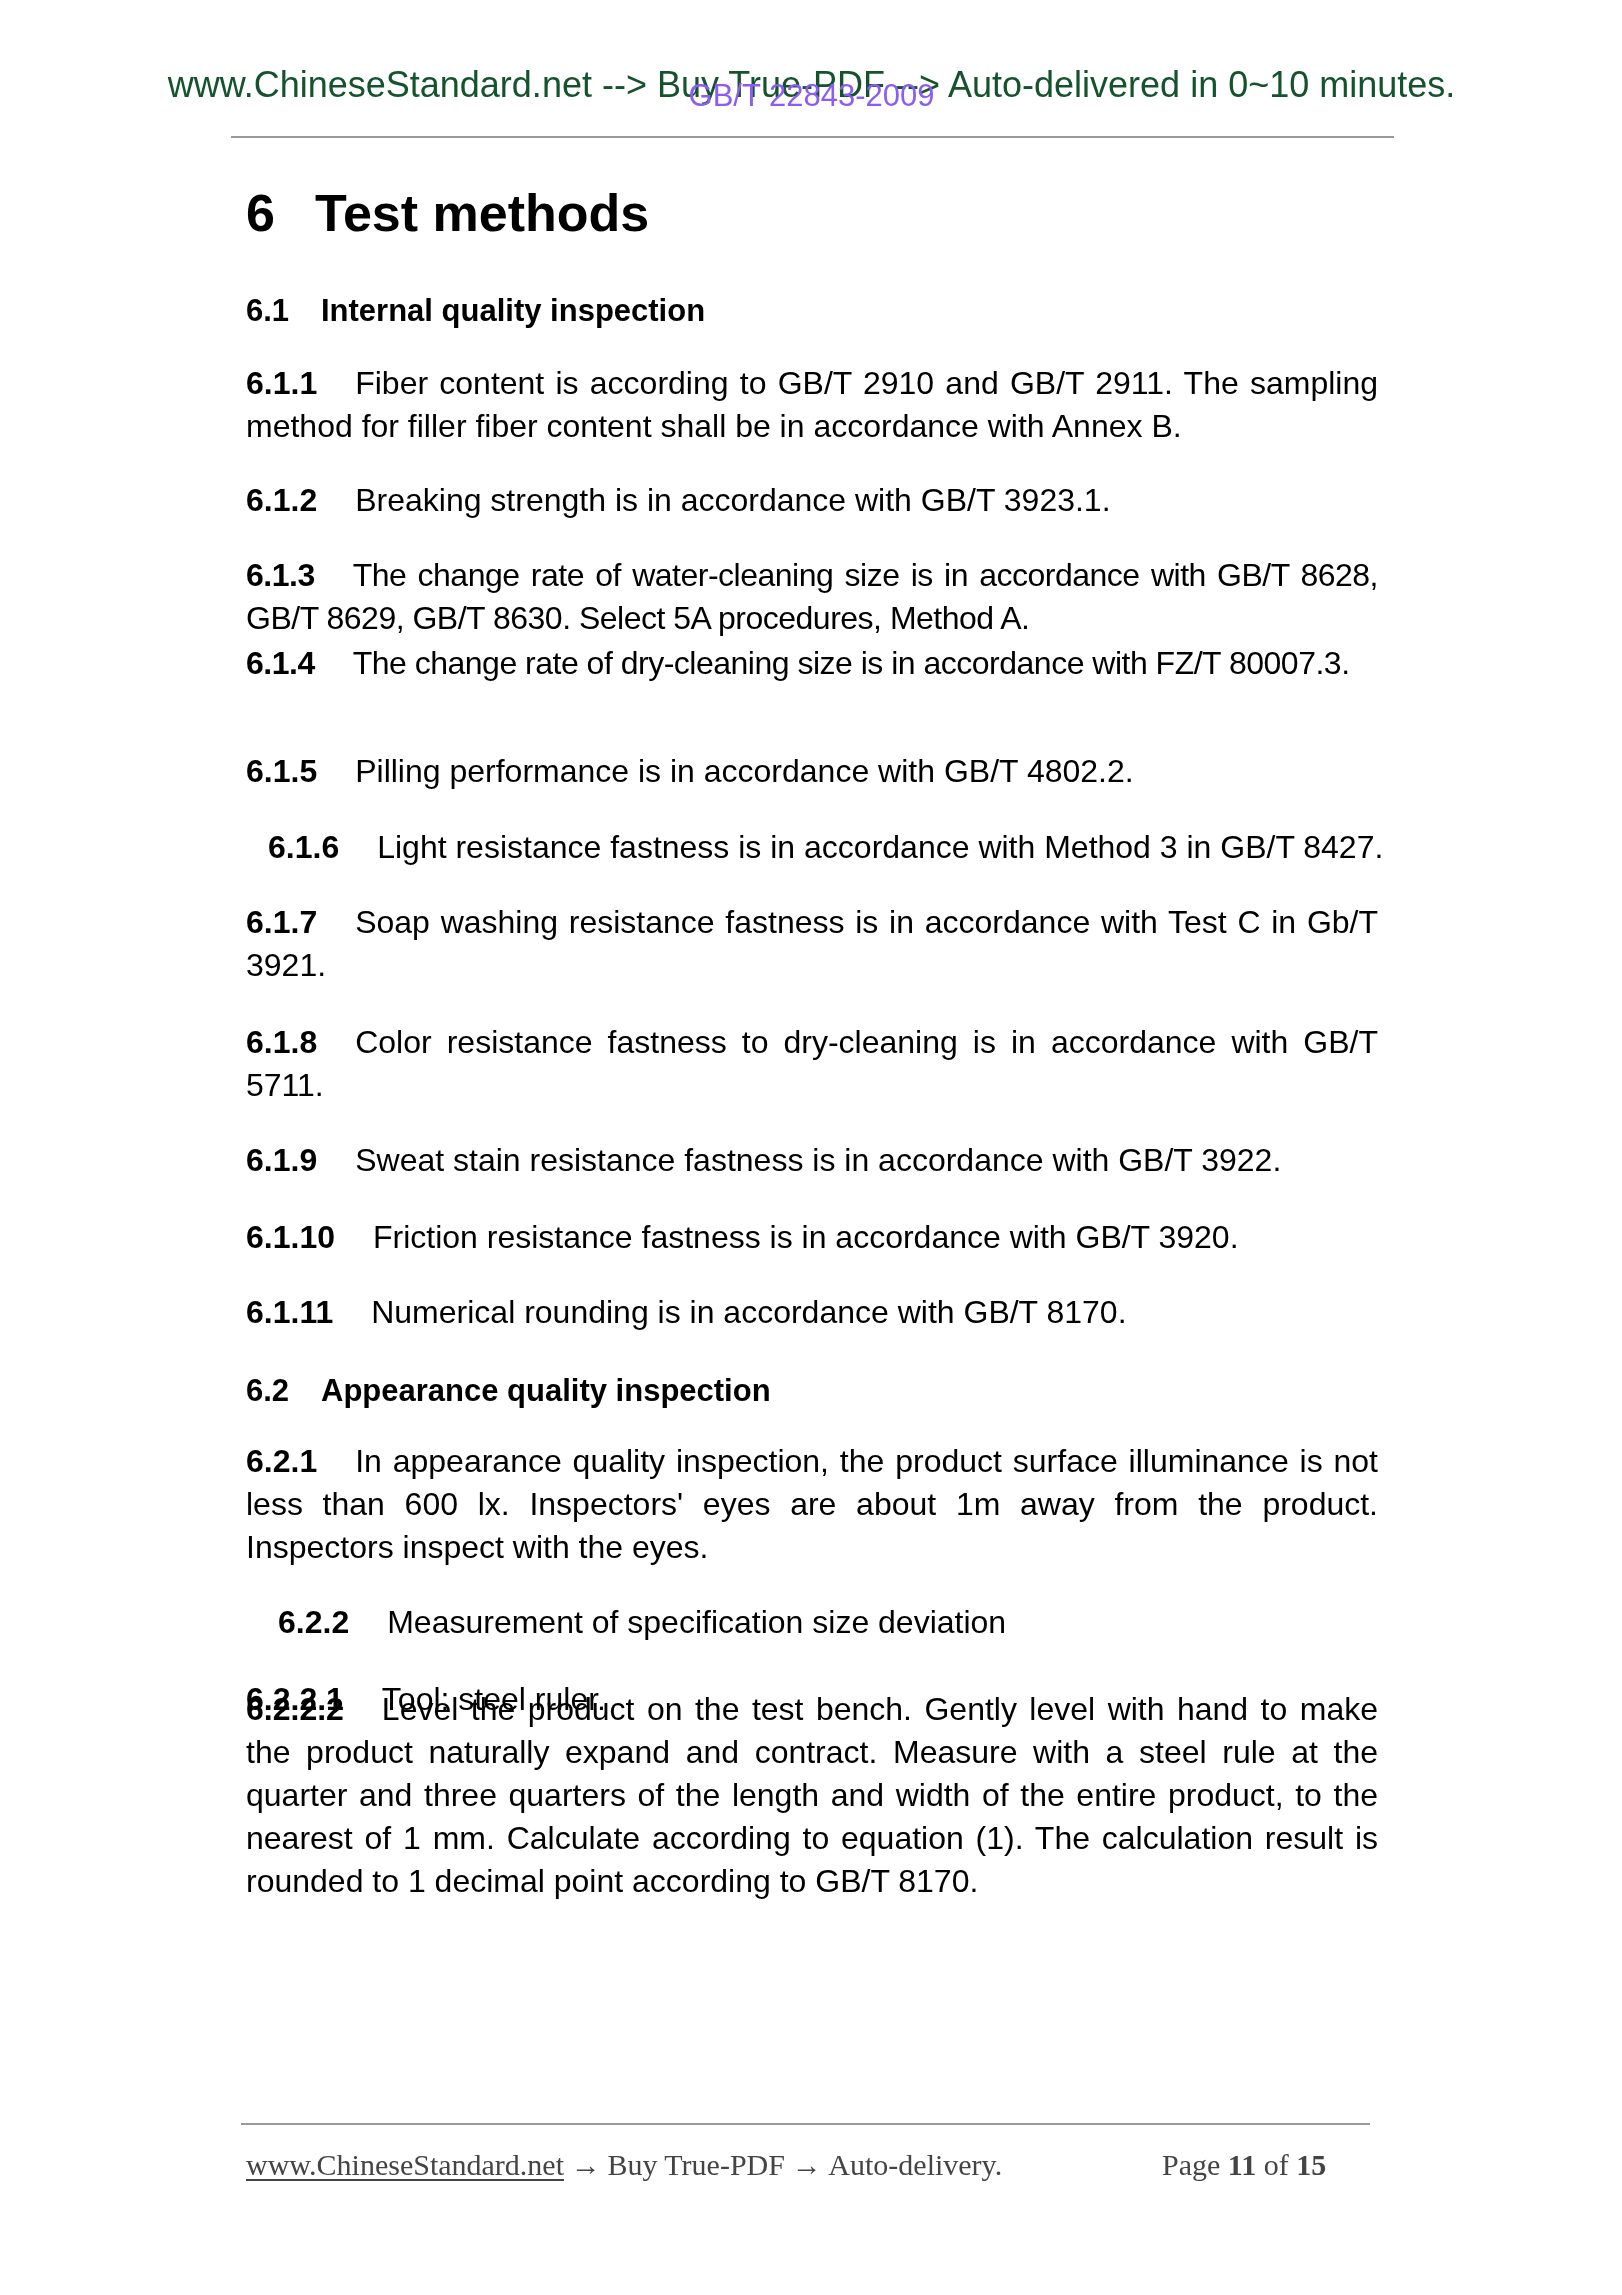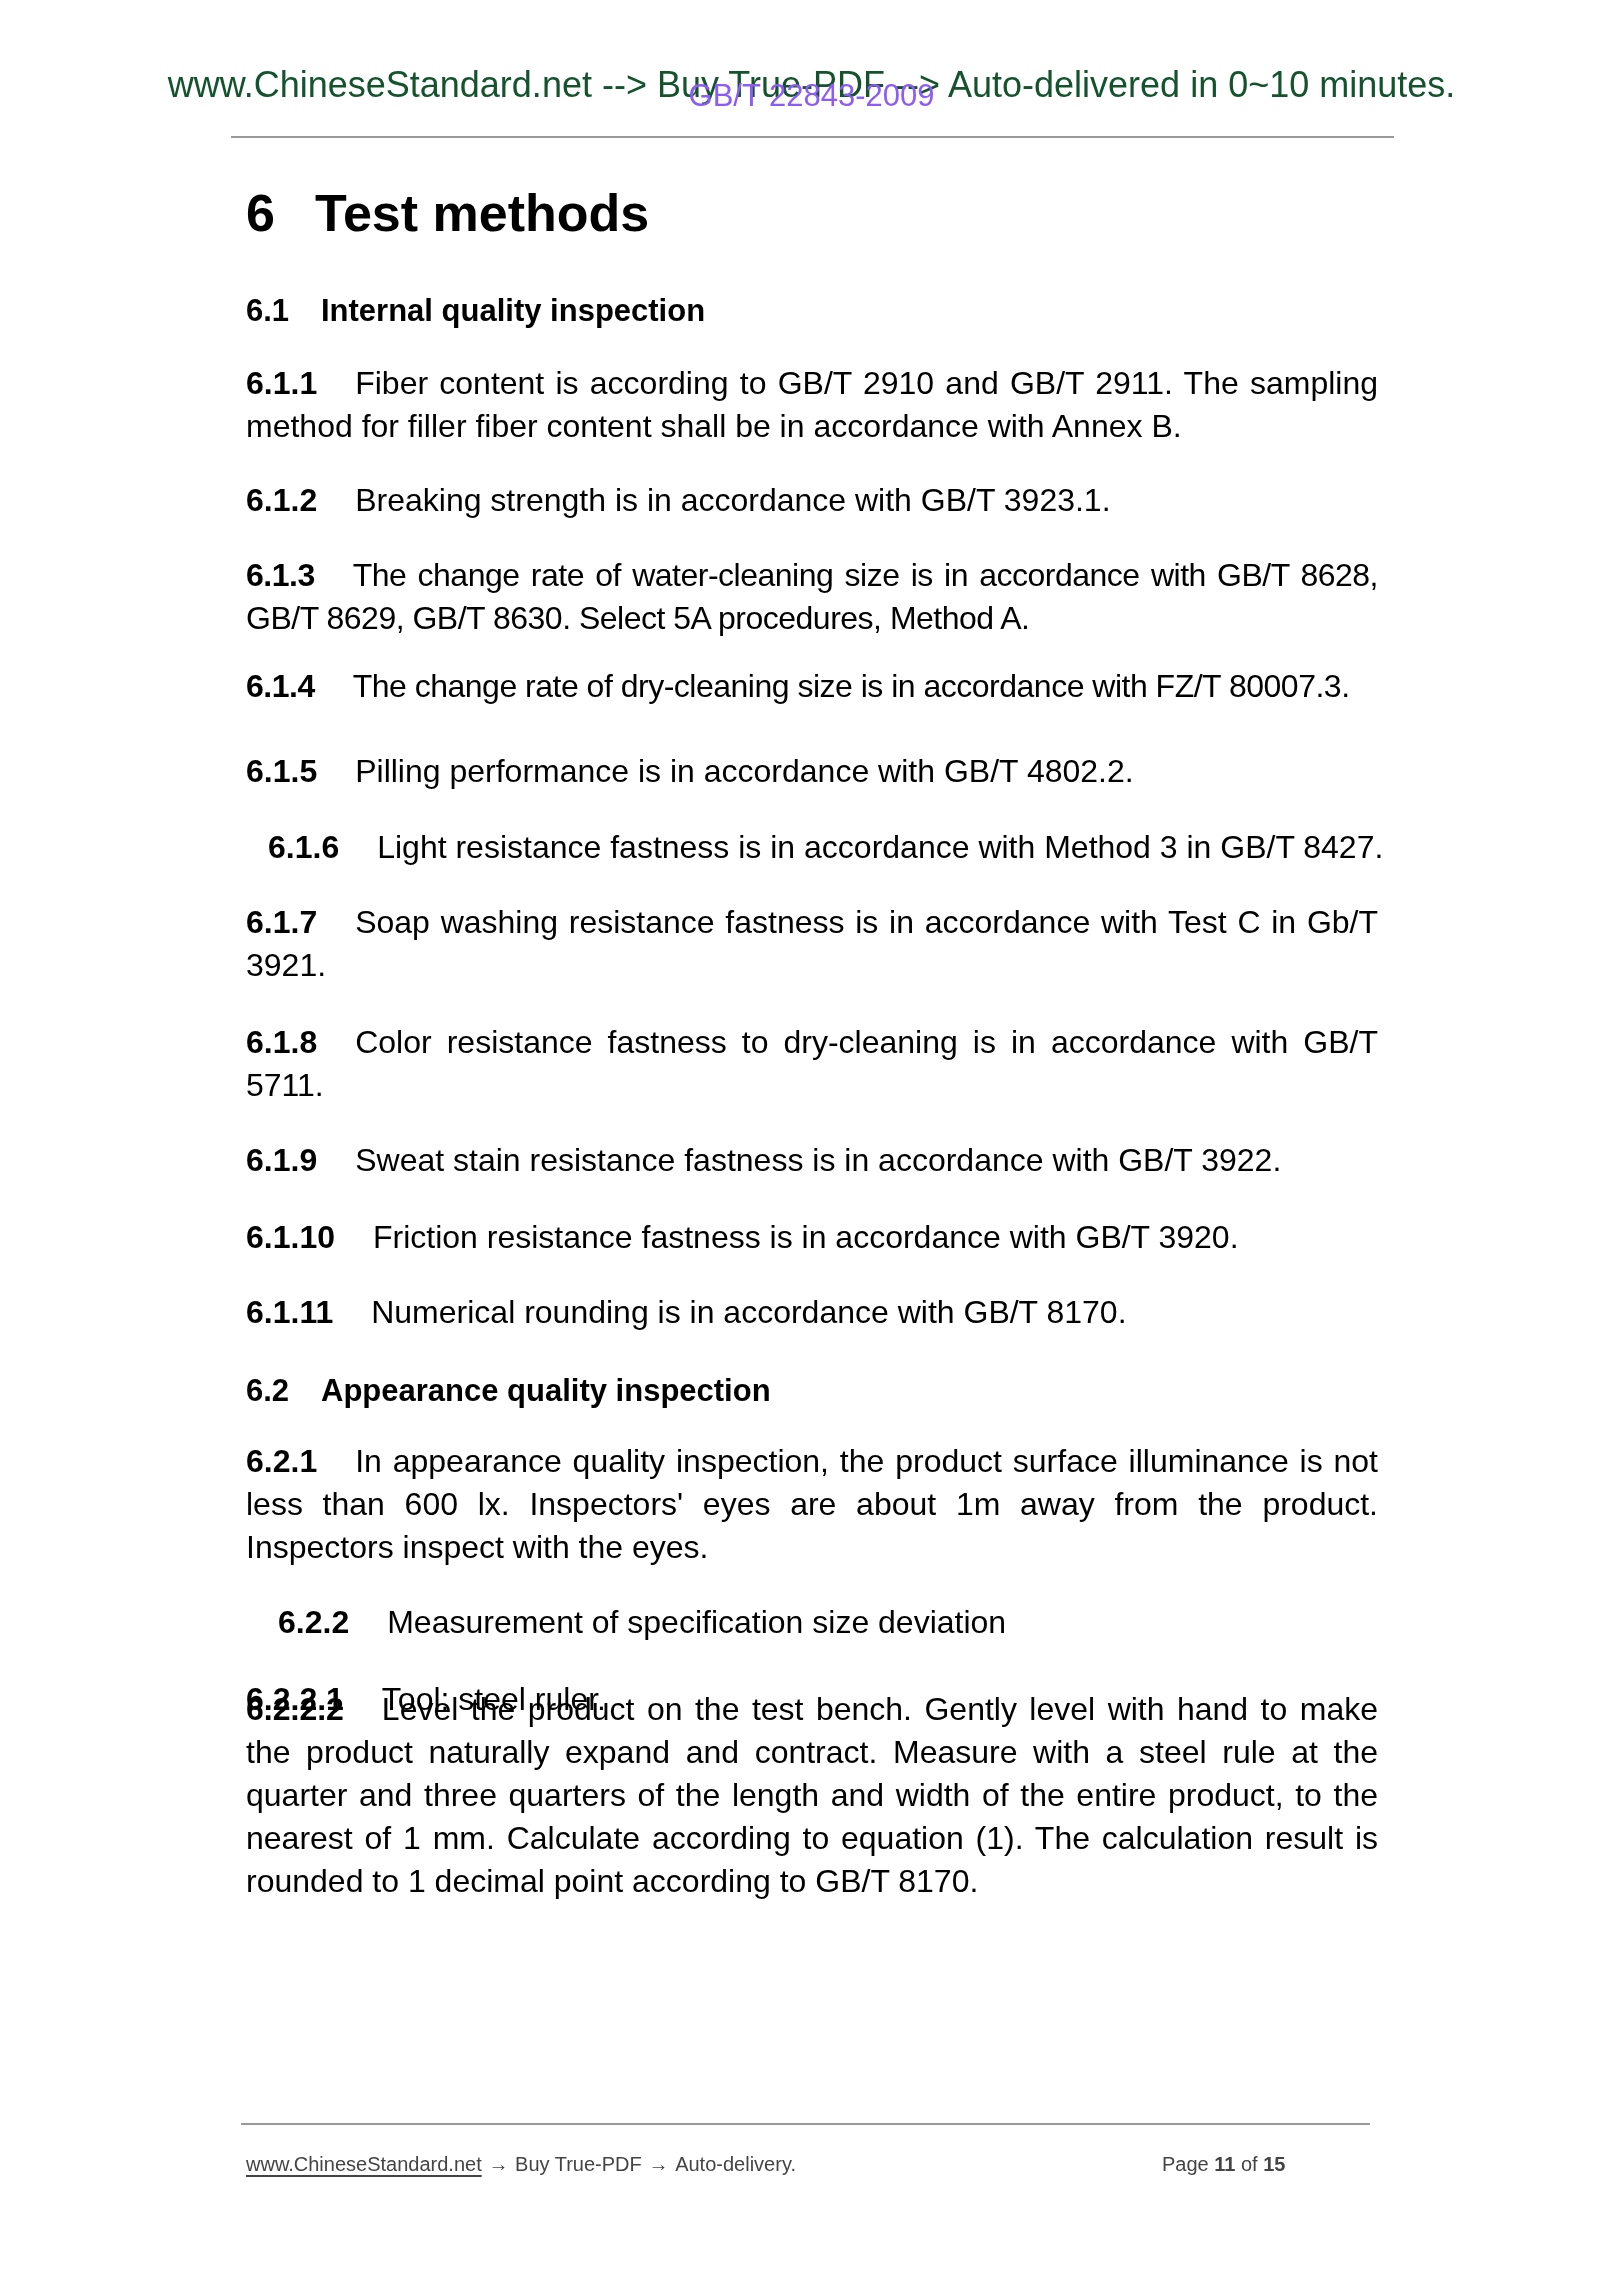--- a/index.html
+++ b/index.html
@@ -11,21 +11,21 @@
     .hdr-code { left: 0; width: 1623px; text-align: center; top: 77px; font-size: 31px;
                 line-height: 37px; color: #8b5cf6; white-space: nowrap; padding-left: 0; }
     .rule { height: 1.7px; background: #999; }
     .h1 { left: 246px; font-size: 52px; font-weight: bold; line-height: 50px; white-space: nowrap; }
     .h1 .num { display: inline-block; width: 69px; }
     .h2 { left: 246px; font-size: 31px; font-weight: bold; line-height: 42px; white-space: nowrap; }
     .h2 .num { display: inline-block; width: 75px; }
     .para { left: 246px; width: 1132px; font-size: 32px; line-height: 43px; text-align: justify; }
     .para .num { font-weight: bold; margin-right: 38px; }
     .para.nojust { text-align: left; }
-    .ftr { top: 2146px; font-size: 20px; line-height: 37px; color: #444; white-space: nowrap; }
+    .ftr { top: 2146px; font-size: 30px; line-height: 37px; color: #444; white-space: nowrap; font-family: Liberation Serif, serif; }
     .ftr a { color: #444; text-decoration: underline; text-decoration-thickness: 1.7px; text-underline-offset: 4.2px; }
     .ftr .arrow { margin: 0 6.7px; }
     .ftr-page b { font-weight: bold; }
   </style>
 </head>
 <body>
 
 <div class="abs hdr-text">www.ChineseStandard.net --&gt; Buy True-PDF --&gt; Auto-delivered in 0~10 minutes.</div>
 <div class="abs hdr-code">GB/T 22843-2009</div>
 <div class="abs rule" style="left:231px; width:1163px; top:136px;"></div>
@@ -40,21 +40,21 @@
 
 <div class="abs para" style="top:362px;">
   <span class="num">6.1.1</span><span>Fiber content is according to GB/T 2910 and GB/T 2911. The sampling method for filler fiber content shall be in accordance with Annex B.</span>
 </div>
 <div class="abs para nojust" style="top:479px;">
   <span class="num">6.1.2</span><span>Breaking strength is in accordance with GB/T 3923.1.</span>
 </div>
 <div class="abs para" style="top:554px; letter-spacing:-0.5px;">
   <span class="num">6.1.3</span><span>The change rate of water-cleaning size is in accordance with GB/T 8628, GB/T 8629, GB/T 8630. Select 5A procedures, Method A.</span>
 </div>
-<div class="abs para nojust" style="top:665px; letter-spacing:-0.5px; width:1167px;">
+<div class="abs para nojust" style="top:642px; letter-spacing:-0.5px; width:1167px;">
   <span class="num">6.1.4</span><span>The change rate of dry-cleaning size is in accordance with FZ/T 80007.3.</span>
 </div>
 <div class="abs para nojust" style="top:750px;">
   <span class="num">6.1.5</span><span>Pilling performance is in accordance with GB/T 4802.2.</span>
 </div>
 <div class="abs para nojust" style="top:826px;margin-left:22px;">
   <span class="num">6.1.6</span><span>Light resistance fastness is in accordance with Method 3 in GB/T 8427.</span>
 </div>
 <div class="abs para" style="top:901px;">
   <span class="num">6.1.7</span><span>Soap washing resistance fastness is in accordance with Test C in Gb/T 3921.</span>

